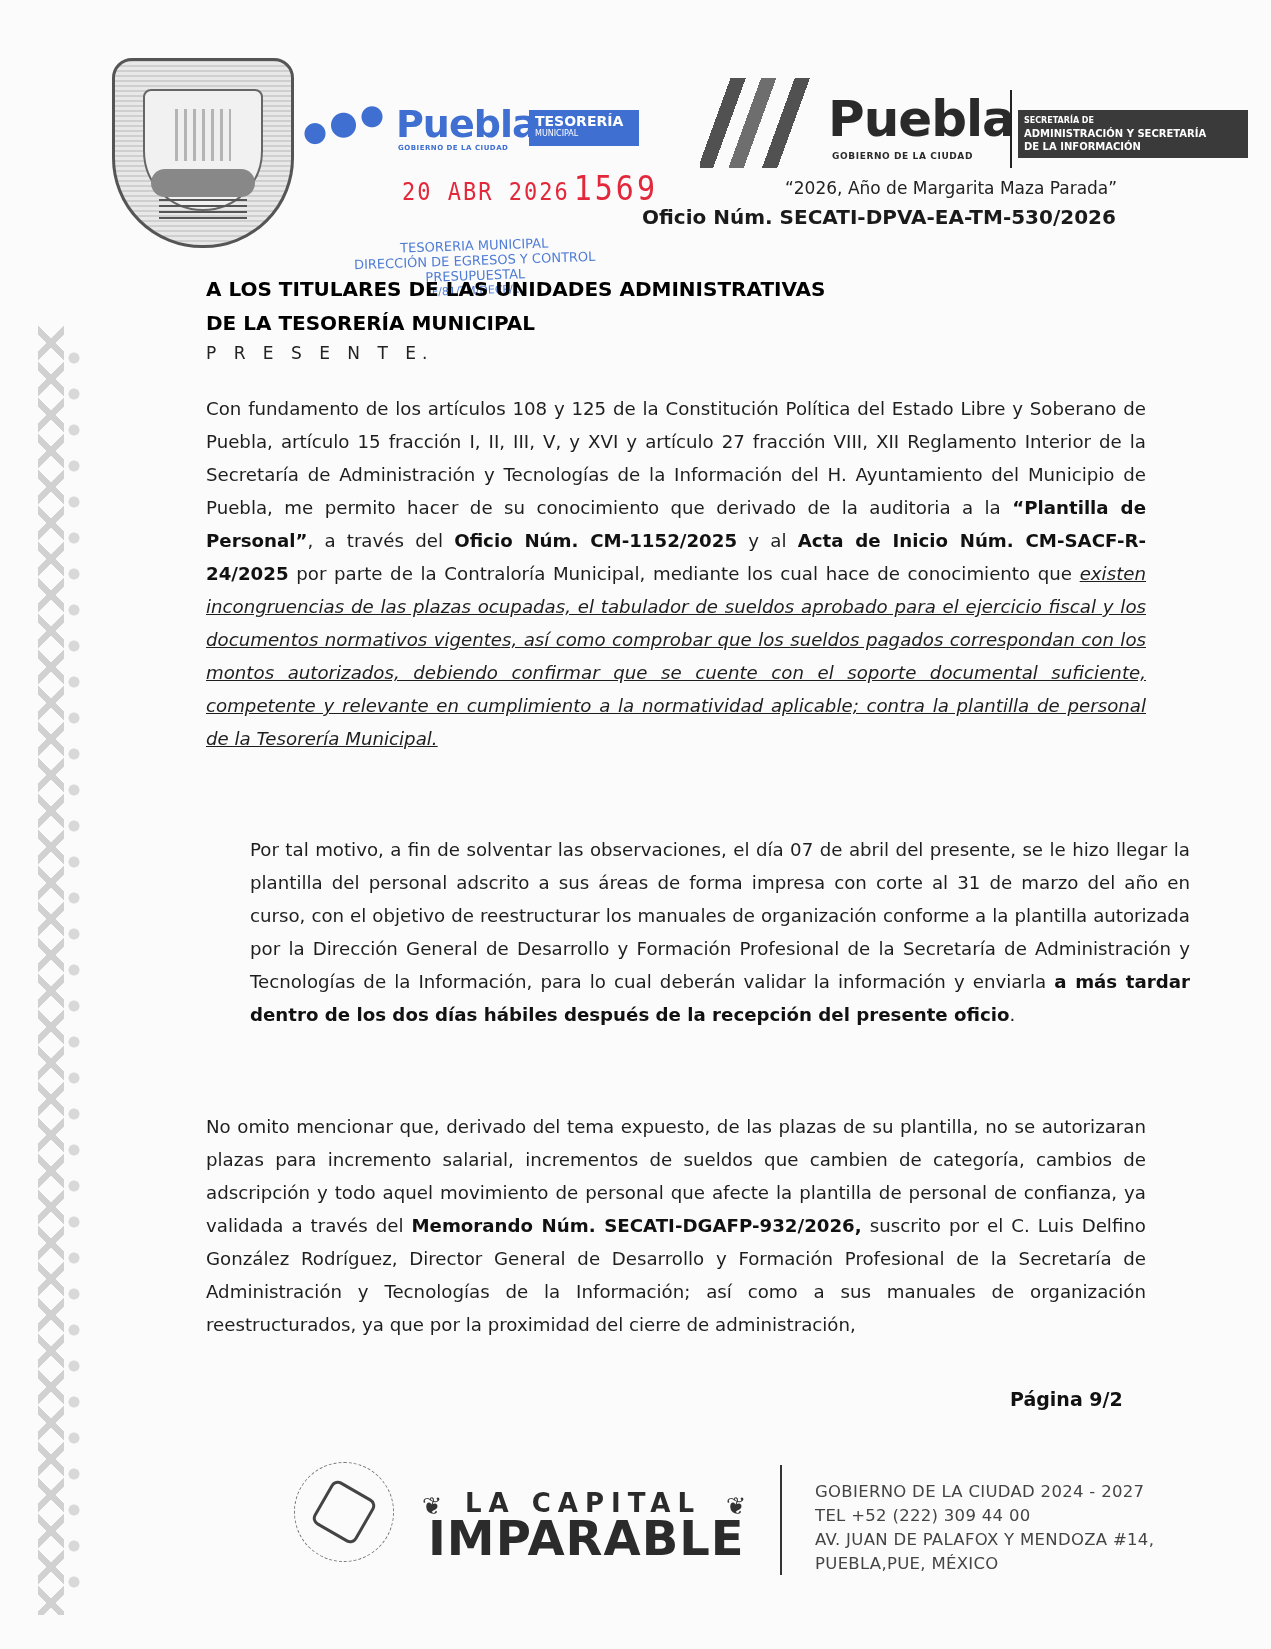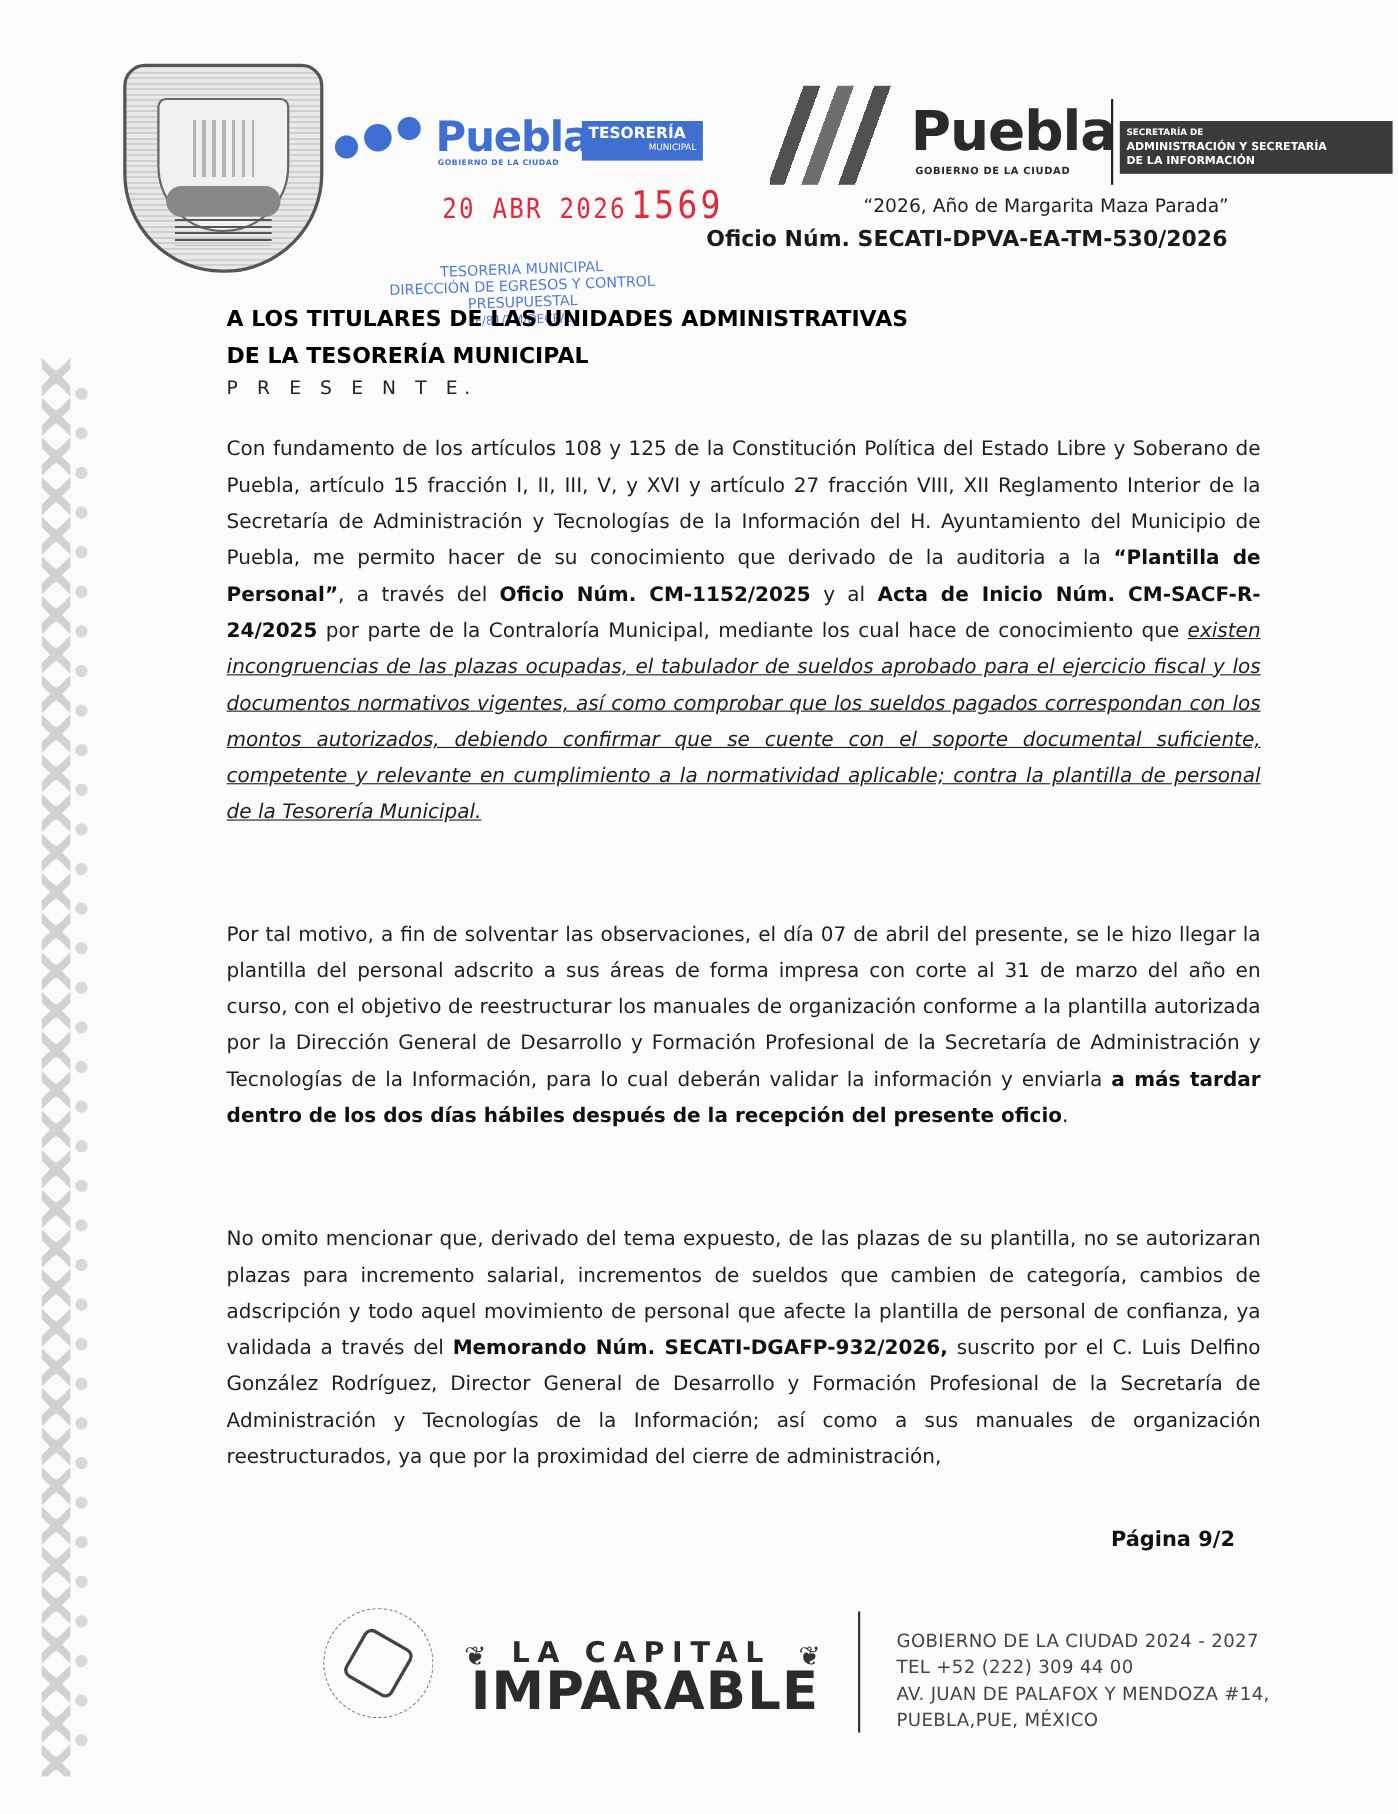--- a/index.html
+++ b/index.html
@@ -66,21 +66,21 @@
   }
   .tes-gob {
     position: absolute; left: 102px; top: 44px; font-size: 7px; font-weight: bold;
     color: #3e6fd1; letter-spacing: .5px;
   }
   .tes-box {
     position: absolute; left: 233px; top: 10px; width: 110px; height: 36px;
     background: #3e6fd1; color: #fff; box-sizing: border-box; padding: 3px 6px;
   }
   .tes-box .t1 { font-size: 14px; font-weight: bold; line-height: 16px; display: block; }
-  .tes-box .t2 { font-size: 8px; line-height: 10px; display: block; text-align: right; }
+  .tes-box .t2 { font-size: 8px; line-height: 10px; display: block; }
 
   
   .red-stamp {
     left: 402px; top: 170px; font-family: "DejaVu Sans Mono", monospace;
     color: #e2283a; font-size: 22px; letter-spacing: 2px; transform: scaleY(1.15);
   }
   .red-stamp .num { font-size: 30px; letter-spacing: 3px; margin-left: 4px; }
 
   
   .sec-logo { left: 700px; top: 70px; width: 540px; height: 100px; }
@@ -93,21 +93,21 @@
   .sec-puebla {
     position: absolute; left: 128px; top: 20px; font-weight: bold; font-size: 50px;
     color: #2a2a2a; letter-spacing: -1px;
   }
   .sec-gob {
     position: absolute; left: 132px; top: 81px; font-size: 9px; font-weight: bold;
     color: #2a2a2a; letter-spacing: .6px;
   }
   .sec-divider { position: absolute; left: 310px; top: 20px; width: 2px; height: 78px; background: #222; }
   .sec-box {
-    position: absolute; left: 318px; top: 40px; width: 248px; height: 48px;
+    position: absolute; left: 318px; top: 40px; width: 230px; height: 48px;
     background: #3a3a3a; color: #fff; padding: 4px 6px; box-sizing: border-box;
   }
   .sec-box span { display: block; font-weight: bold; line-height: 13px; }
   .sec-box .s1 { font-size: 8px; }
   .sec-box .s2, .sec-box .s3 { font-size: 10px; }
 
   .motto { left: 785px; top: 178px; font-size: 17px; color: #222; }
   .oficio { left: 642px; top: 205px; font-size: 20px; font-weight: bold; color: #1a1a1a; }
 
   
@@ -124,21 +124,21 @@
   .presente { left: 206px; top: 343px; font-size: 17px; letter-spacing: 6px; color: #222; }
 
   
   .body-text {
     left: 206px; width: 940px; font-size: 18.2px; line-height: 33px;
     text-align: justify; color: #1e1e1e;
   }
   .body-text b { font-weight: bold; color: #111; }
   .body-text u { font-style: italic; }
   .p1 { top: 392px; }
-  .p2 { top: 833px; }
+  .p2 { top: 833px; margin-left: 44px; }
   .p3 { top: 1110px; }
 
   .page-num { left: 1010px; top: 1388px; font-size: 19px; font-weight: bold; color: #111; }
 
   
   .seal {
     left: 294px; top: 1462px; width: 100px; height: 100px; border-radius: 50%;
     border: 1px dashed #777; box-sizing: border-box;
   }
   .seal-hex {

